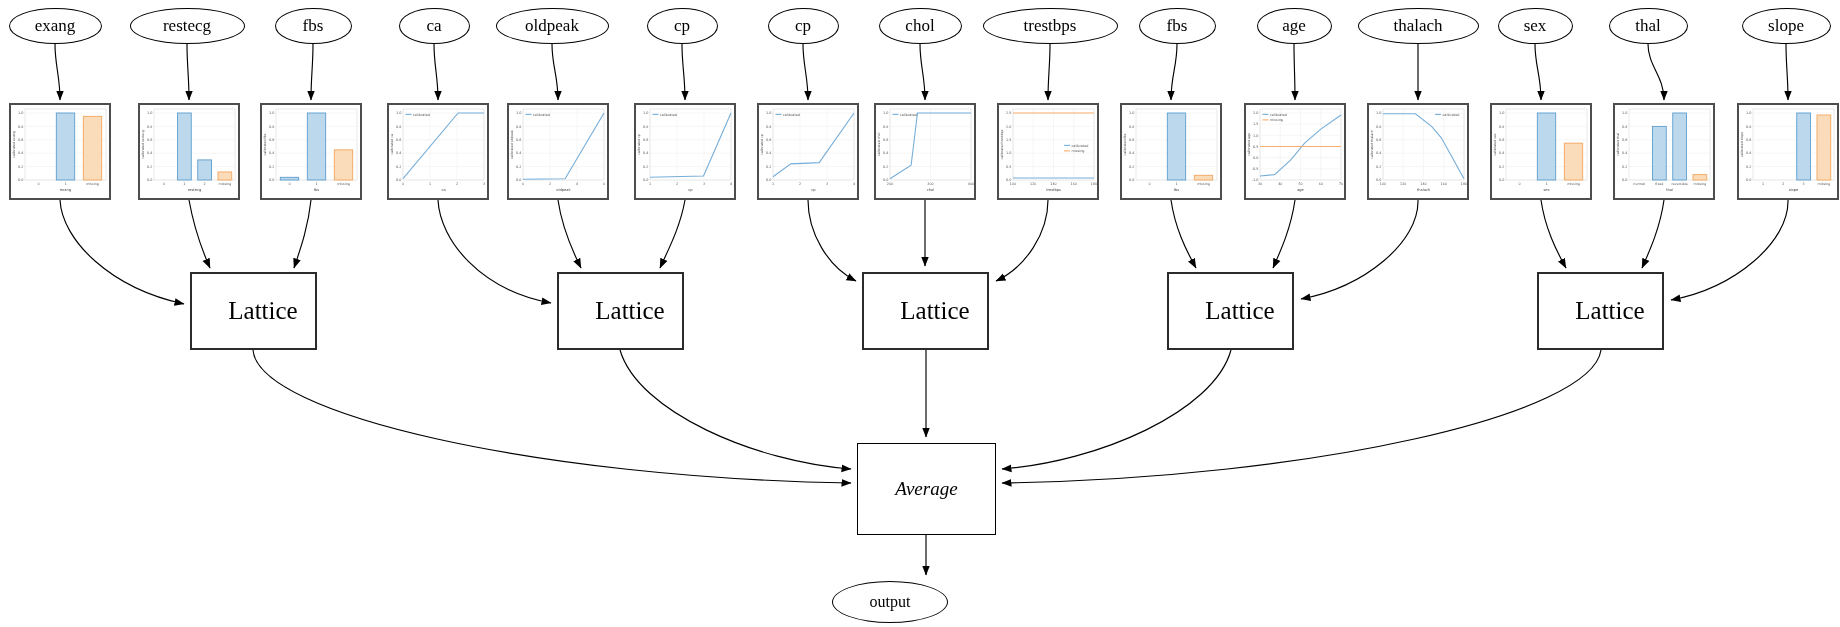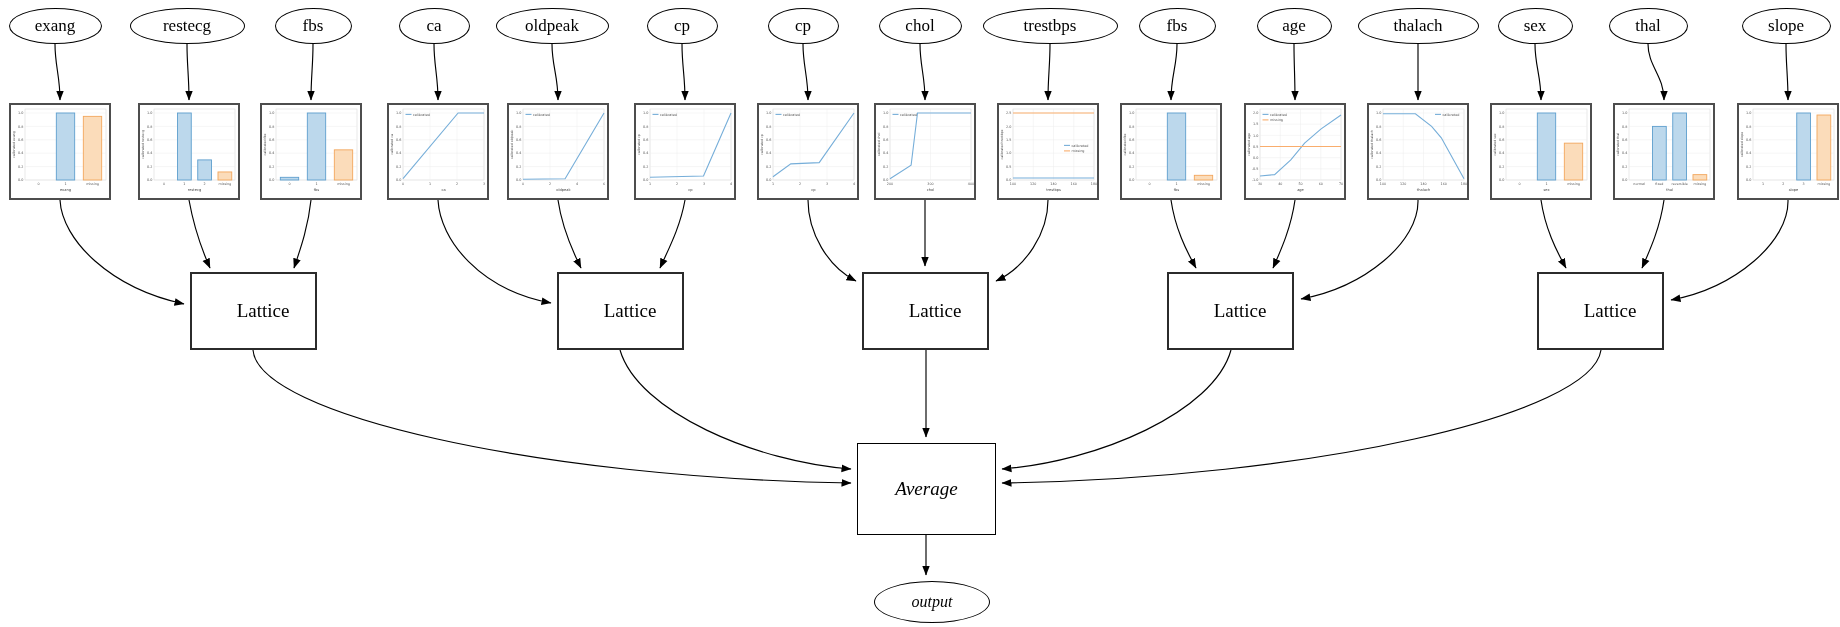--- a/index.html
+++ b/index.html
@@ -8,21 +8,21 @@
     width:1840px;height:627px;
     background:#ffffff;
     font-family:"Liberation Serif", serif;
     overflow:hidden;
   }
   #edges{position:absolute;left:0;top:0;z-index:1;}
   .node{position:absolute;z-index:2;box-sizing:border-box;
         display:flex;align-items:center;justify-content:center;
         background:#ffffff;color:#000;}
   .ellipse{border:1.4px solid #000;border-radius:50%;font-size:17px;}
-  .rectnode{border:2px solid #2b2b2b;font-size:19px;padding-left:19px;}
+  .rectnode{border:2px solid #2b2b2b;font-size:25px;padding-left:19px;}
   .avgnode{border:1.5px solid #000;font-size:19px;font-style:italic;}
   .outnode{border:1.4px solid #000;border-radius:50%;font-size:16px;}
   .chartbox{position:absolute;z-index:2;box-sizing:border-box;
             border:2px solid #4d4d4d;background:#ffffff;}
   .chartbox svg{display:block;}
   .mini-text{font-family:"DejaVu Sans", sans-serif;}
 </style>
 </head>
 <body>
 
@@ -554,16 +554,16 @@
     </div>
     <div class="node rectnode" style="left: 1167px; top: 272px; width: 127px; height: 78px;">
       <span>Lattice</span>
     </div>
     <div class="node rectnode" style="left: 1537px; top: 272px; width: 127px; height: 78px;">
       <span>Lattice</span>
     </div>
     <div class="node avgnode" style="left: 857px; top: 443px; width: 139px; height: 92px;">
       <span>Average</span>
     </div>
-    <div class="node outnode" style="left: 874px; top: 581px; width: 116px; height: 42px; font-style: italic;">
+    <div class="node outnode" style="left: 832px; top: 581px; width: 116px; height: 42px;">
       <span>output</span>
     </div>
   </div>
 
 </body></html>

